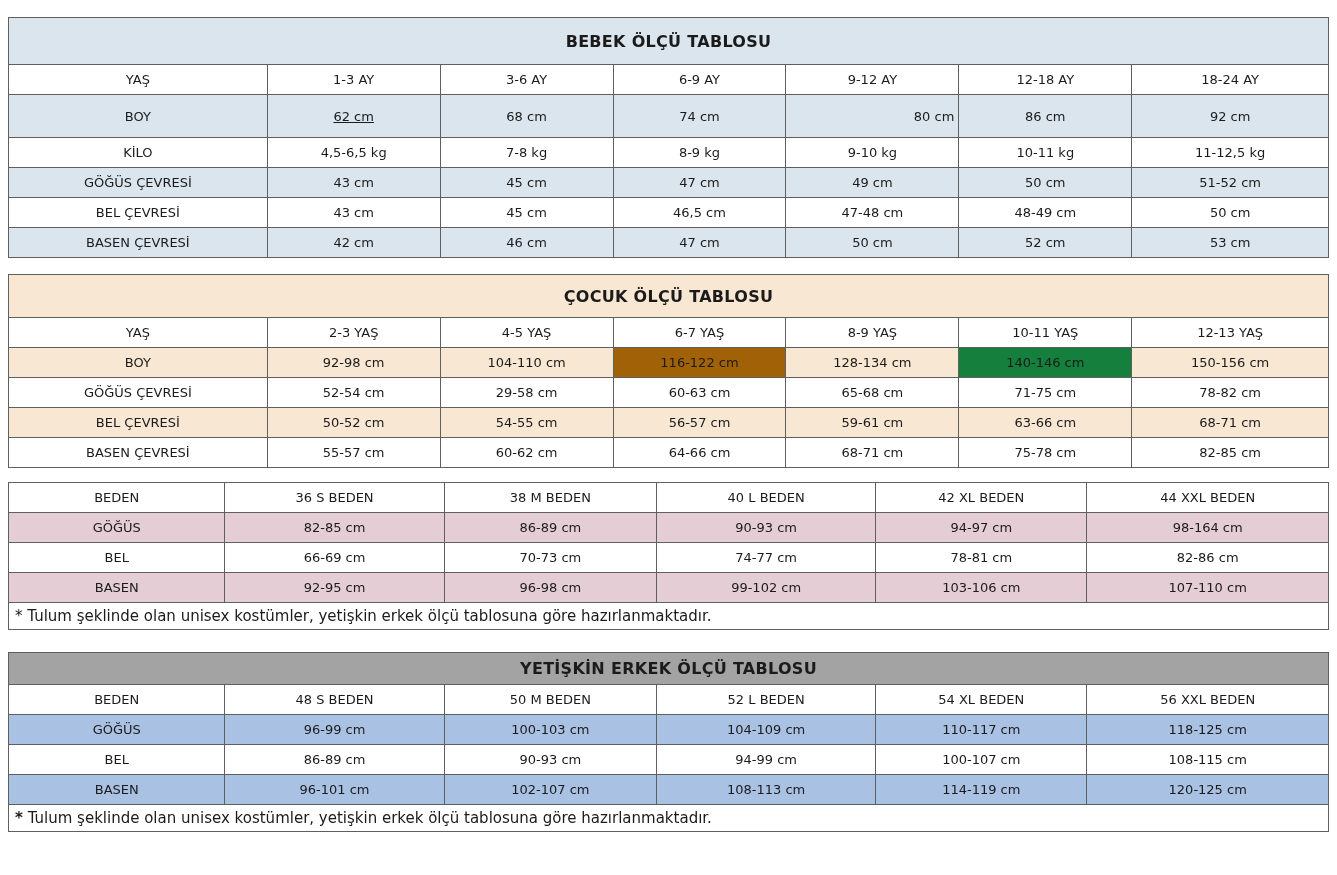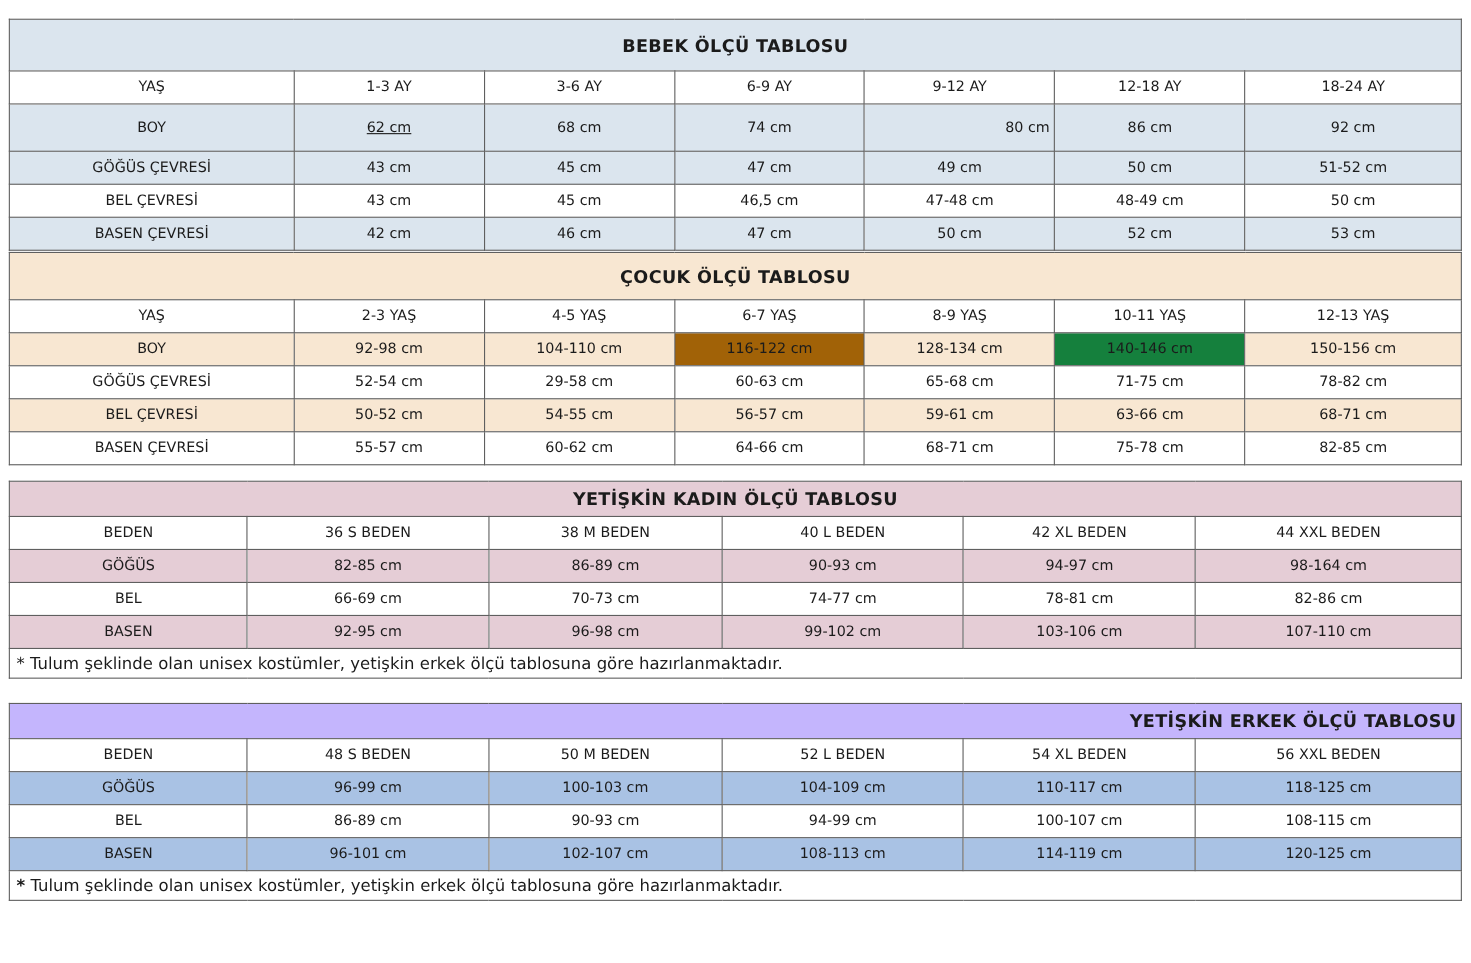--- a/index.html
+++ b/index.html
@@ -30,21 +30,21 @@
     white-space:normal;
     background:#ffffff;
   }
   .bold{font-weight:bold;}
 </style>
 </head>
 <body>
 
 <div id="page">
   <div id="tables">
-      <table class="size" style="margin-bottom: 1px;">
+      <table class="size" style="margin-bottom: 16px;">
         <colgroup>
           <col style="width: 19.6%;">
           <col style="width: 13.1%;">
           <col style="width: 13.1%;">
           <col style="width: 13.1%;">
           <col style="width: 13.1%;">
           <col style="width: 13.1%;">
           <col style="width: 14.9%;">
         </colgroup>
         <tbody>
@@ -63,20 +63,29 @@
           <tr>
             <td class="tall" style="background: rgb(219, 229, 238);">BOY</td>
             <td class="tall" style="background: rgb(219, 229, 238); text-decoration: underline;">62 cm</td>
             <td class="tall" style="background: rgb(219, 229, 238);">68 cm</td>
             <td class="tall" style="background: rgb(219, 229, 238);">74 cm</td>
             <td class="tall" style="background: rgb(219, 229, 238); text-align: right;">80 cm</td>
             <td class="tall" style="background: rgb(219, 229, 238);">86 cm</td>
             <td class="tall" style="background: rgb(219, 229, 238);">92 cm</td>
           </tr>
           <tr>
+            <td>KİLO</td>
+            <td>4,5-6,5 kg</td>
+            <td>7-8 kg</td>
+            <td>8-9 kg</td>
+            <td>9-10 kg</td>
+            <td>10-11 kg</td>
+            <td>11-12,5 kg</td>
+          </tr>
+          <tr>
             <td style="background: rgb(219, 229, 238);">GÖĞÜS ÇEVRESİ</td>
             <td style="background: rgb(219, 229, 238);">43 cm</td>
             <td style="background: rgb(219, 229, 238);">45 cm</td>
             <td style="background: rgb(219, 229, 238);">47 cm</td>
             <td style="background: rgb(219, 229, 238);">49 cm</td>
             <td style="background: rgb(219, 229, 238);">50 cm</td>
             <td style="background: rgb(219, 229, 238);">51-52 cm</td>
           </tr>
           <tr>
             <td>BEL ÇEVRESİ</td>
@@ -163,23 +172,20 @@
         <colgroup>
           <col style="width: 16.4%;">
           <col style="width: 16.6%;">
           <col style="width: 16.1%;">
           <col style="width: 16.6%;">
           <col style="width: 16%;">
           <col style="width: 18.3%;">
         </colgroup>
         <tbody>
           <tr>
-            <td colspan="6" class="title" style="background: rgb(229, 205, 214); height: 31px;">YETİŞKİN KADIN ÖLÇÜ TABLOSU</td>
-          </tr>
-          <tr>
             <td>BEDEN</td>
             <td>36 S BEDEN</td>
             <td>38 M BEDEN</td>
             <td>40 L BEDEN</td>
             <td>42 XL BEDEN</td>
             <td>44 XXL BEDEN</td>
           </tr>
           <tr>
             <td style="background: rgb(229, 205, 214);">GÖĞÜS</td>
             <td style="background: rgb(229, 205, 214);">82-85 cm</td>
@@ -213,21 +219,21 @@
         <colgroup>
           <col style="width: 16.4%;">
           <col style="width: 16.6%;">
           <col style="width: 16.1%;">
           <col style="width: 16.6%;">
           <col style="width: 16%;">
           <col style="width: 18.3%;">
         </colgroup>
         <tbody>
           <tr>
-            <td colspan="6" class="title" style="background: #c4b5fd; height: 31px; text-align: right;">YETİŞKİN ERKEK ÖLÇÜ TABLOSU</td>
+            <td colspan="6" class="title" style="background: #a3a3a3; height: 31px;">YETİŞKİN ERKEK ÖLÇÜ TABLOSU</td>
           </tr>
           <tr>
             <td>BEDEN</td>
             <td>48 S BEDEN</td>
             <td>50 M BEDEN</td>
             <td>52 L BEDEN</td>
             <td>54 XL BEDEN</td>
             <td>56 XXL BEDEN</td>
           </tr>
           <tr>

